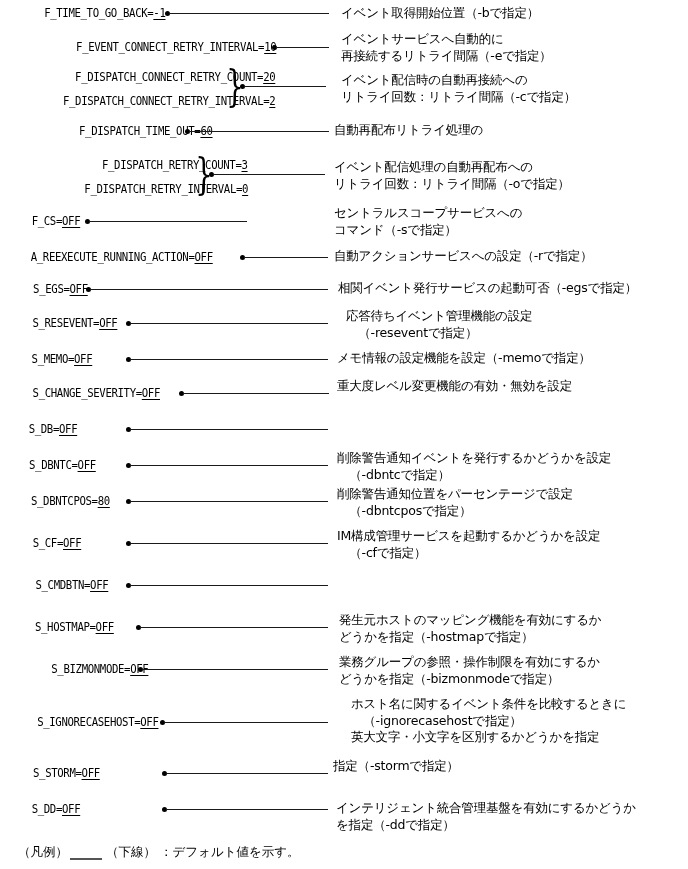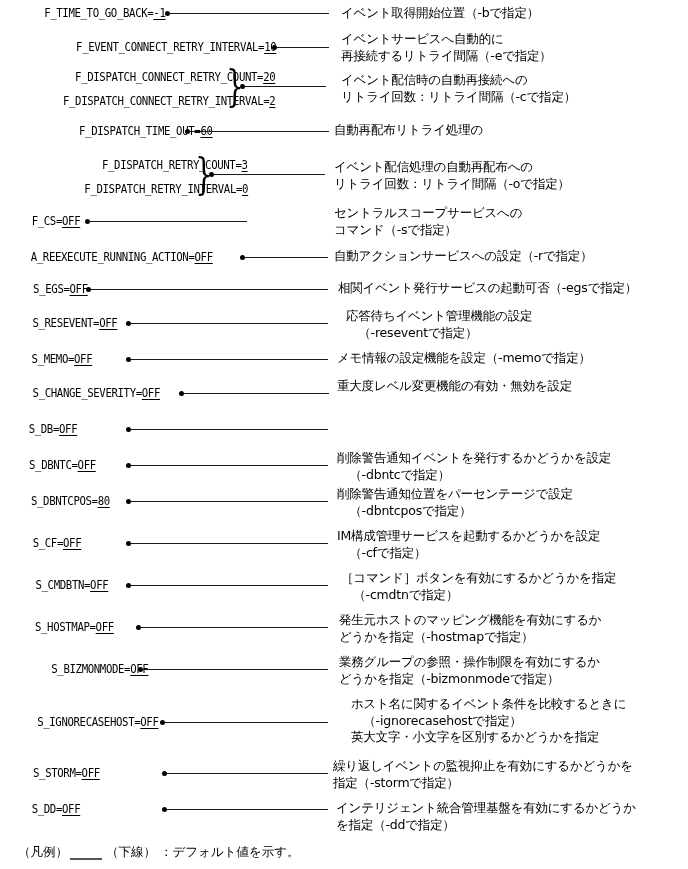--- a/index.html
+++ b/index.html
@@ -229,29 +229,28 @@
 
   <div class="desc" style="left:337px; top:378px;"><div>重大度レベル変更機能の有効・無効を設定</div></div>
 
 
   <div class="desc" style="left:337px; top:450px;"><div>削除警告通知イベントを発行するかどうかを設定</div><div>　（-dbntcで指定）</div></div>
 
   <div class="desc" style="left:337px; top:486px;"><div>削除警告通知位置をパーセンテージで設定</div><div>　（-dbntcposで指定）</div></div>
 
   <div class="desc" style="left:337px; top:528px;"><div>IM構成管理サービスを起動するかどうかを設定</div><div>　（-cfで指定）</div></div>
 
-  <div class="desc" style="left:341px; top:570px;"><div>［コマンド］ボタンを有効にするかどうかを指定</div><div>　（-cmdtnで指定）</div></div>
 
   <div class="desc" style="left:339px; top:612px;"><div>発生元ホストのマッピング機能を有効にするか</div><div>どうかを指定（-hostmapで指定）</div></div>
 
   <div class="desc" style="left:339px; top:654px;"><div>業務グループの参照・操作制限を有効にするか</div><div>どうかを指定（-bizmonmodeで指定）</div></div>
 
   <div class="desc" style="left:351px; top:696px;"><div>ホスト名に関するイベント条件を比較するときに</div><div>　（-ignorecasehostで指定）</div><div>英大文字・小文字を区別するかどうかを指定</div></div>
 
-  <div class="desc" style="left:333px; top:758px;"><div>繰り返しイベントの監視抑止を有効にするかどうかを</div><div>指定（-stormで指定）</div></div>
+  <div class="desc" style="left:333px; top:758px;"><div>指定（-stormで指定）</div></div>
 
   <div class="desc" style="left:336px; top:800px;"><div>インテリジェント統合管理基盤を有効にするかどうか</div><div>を指定（-ddで指定）</div></div>
 
   <div class="legend" style="left:18px; top:844px;">（凡例）</div>
   <div class="legend-rule" style="left:70px; top:858px; width:32px;"></div>
   <div class="legend" style="left:106px; top:844px;">（下線）</div>
   <div class="legend" style="left:160px; top:844px;">：デフォルト値を示す。</div>
 
 </div>
 

